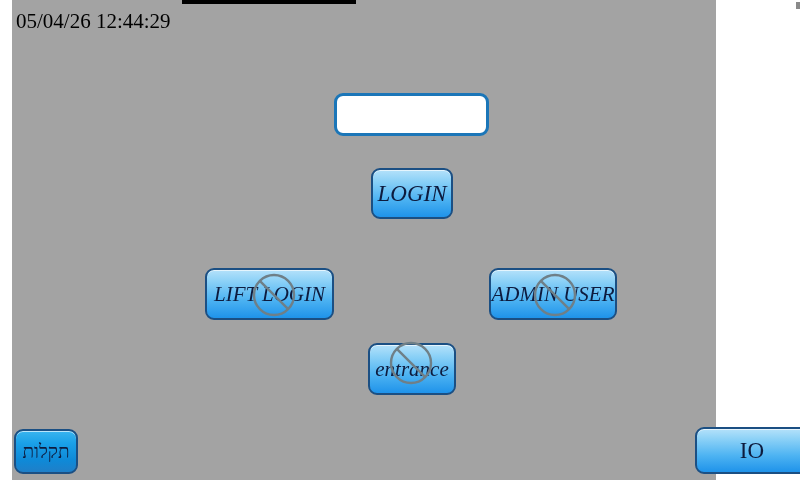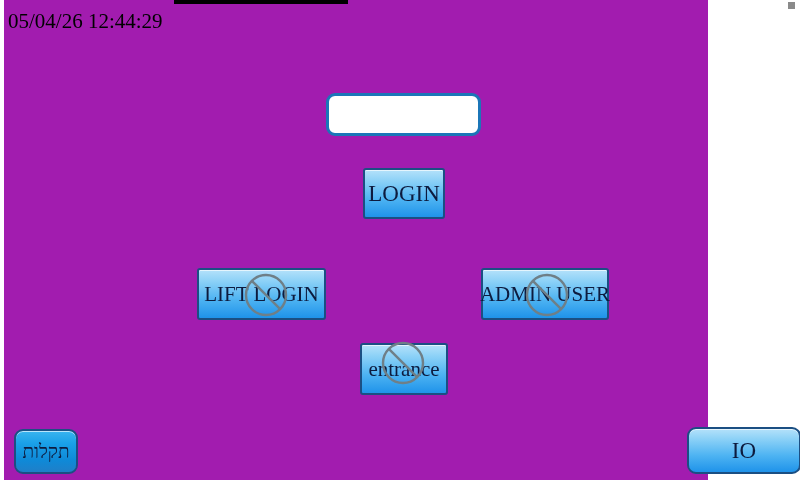--- a/index.html
+++ b/index.html
@@ -11,25 +11,25 @@
     width: 800px;
     height: 480px;
     background: #ffffff;
     font-family: "Liberation Serif", "DejaVu Serif", serif;
     overflow: hidden;
     position: relative;
   }
 
   #screen {
     position: absolute;
-    left: 4px;
+    left: 12px;
     top: 0;
     width: 704px;
     height: 480px;
-    background: #a21caf;
+    background: #a3a3a3;
   }
 
   
   .top-bar {
     position: absolute;
     left: 170px;
     top: 0px;
     width: 174px;
     height: 4px;
     background: #000000;
@@ -85,21 +85,21 @@
     font-family: "Liberation Serif", "DejaVu Serif", serif;
     display: flex;
     align-items: center;
     justify-content: center;
     text-align: center;
     white-space: nowrap;
     user-select: none;
     box-shadow: inset 0 1px 0 rgba(255,255,255,0.65);
   }
 
-  .btn-rect { border-radius: 3px; }
+  .btn-rect { border-radius: 9px; font-style: italic; }
   .btn-round { border-radius: 9px; }
 
   .btn-login {
     left: 359px;
     top: 168px;
     width: 82px;
     height: 51px;
     font-size: 23px;
   }
 
@@ -130,21 +130,20 @@
   .btn-faults {
     left: 2px;
     top: 429px;
     width: 64px;
     height: 45px;
     font-size: 19px;
     border-radius: 9px;
     border: 2px solid #1b4f83;
     background: linear-gradient(to bottom, #39b4ef 0%, #1aa0e8 30%, #0e8ad8 70%, #1f7fc8 100%);
     direction: rtl;
-    margin-left: 8px;
   }
 
   .btn-io {
     left: 683px;
     top: 427px;
     width: 114px;
     height: 47px;
     font-size: 23px;
     border-radius: 9px;
   }

